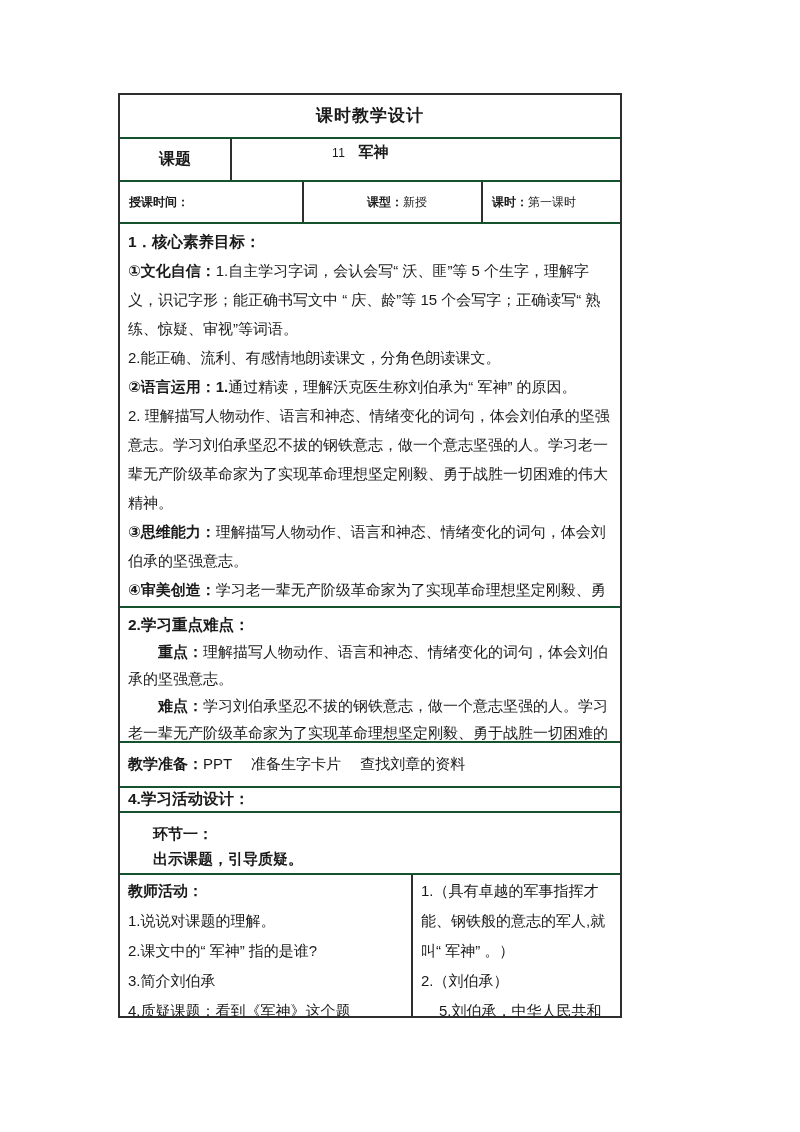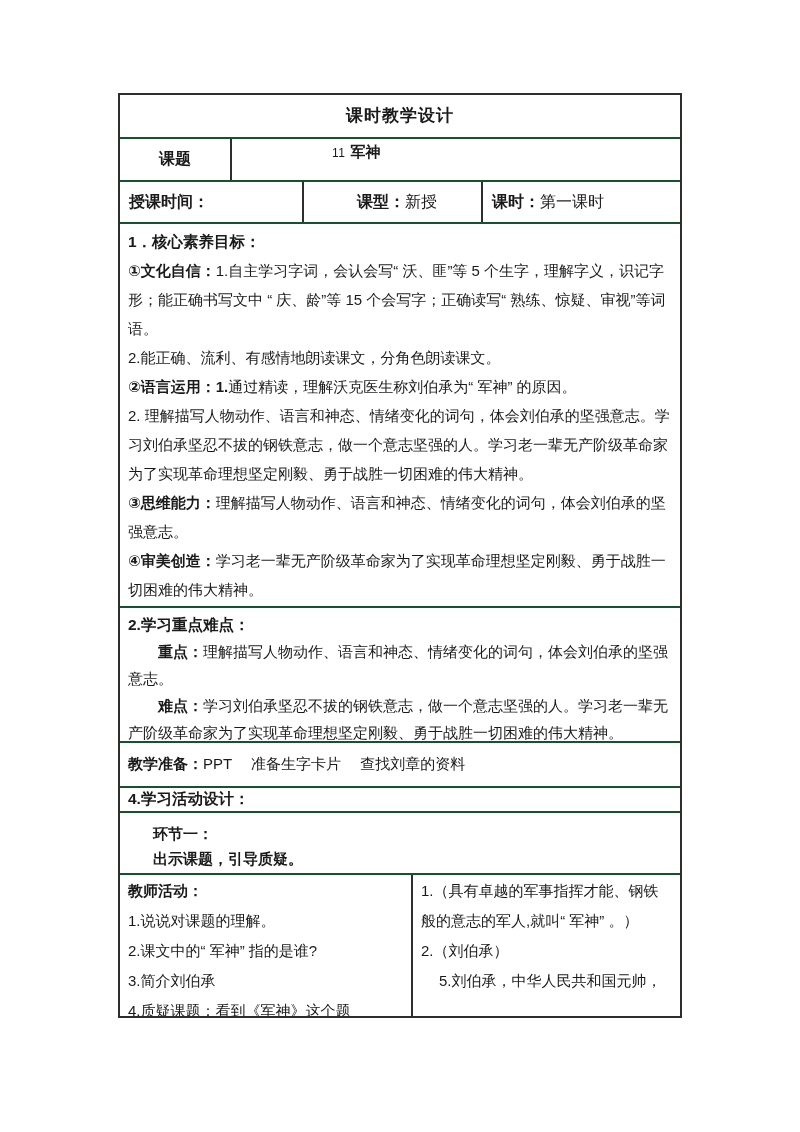--- a/index.html
+++ b/index.html
@@ -6,44 +6,44 @@
     margin:0;padding:0;
     width:800px;height:1132px;
     background:#ffffff;
     font-family:"Liberation Sans","DejaVu Sans",sans-serif;
     color:#1a1a1a;
     -webkit-font-smoothing:antialiased;
   }
   .page{position:relative;width:800px;height:1132px;background:#ffffff;overflow:hidden;}
 
   .tbl{
-    position:absolute;left:118px;top:93px;width:564px;
+    position:absolute;left:118px;top:93px;width:504px;
     border:2px solid #2e2e2e;background:#ffffff;
     box-sizing:border-box;
   }
   .row{display:flex;border-top:2px solid #14532d;box-sizing:border-box;}
   .row:first-child{border-top:none;}
   .cell{border-left:2px solid #2e2e2e;box-sizing:border-box;overflow:hidden;}
   .cell:first-child{border-left:none;}
 
   
   .r-title{height:42px;}
   .r-title .cell{flex:1;}
   .doc-title{font-size:17px;font-weight:700;text-align:center;line-height:42px;letter-spacing:1px;}
 
   
   .r-subject{height:43px;}
   .c-subject-label{width:110px;display:flex;align-items:center;justify-content:center;
     font-size:16px;font-weight:700;}
   .c-subject-value{flex:1;padding:4px 0 0 100px;font-size:15px;}
   .lesson-no{font-size:12px;letter-spacing:.5px;}
-  .lesson-title{font-weight:700;margin-left:5px;}
+  .lesson-title{font-weight:700;margin-left:13px;}
 
   
-  .r-meta{height:42px;font-size:16px;}
+  .r-meta{height:42px;font-size:12px;}
   .r-meta .cell{display:flex;align-items:center;padding-left:9px;}
   .c-meta-1{width:182px;}
   .c-meta-2{width:179px;justify-content:center;}
   .c-meta-3{flex:1;}
   .meta-label{font-weight:700;}
   .meta-value{}
 
   
   .r-obj{height:384px;}
   .r-points{height:135px;}

